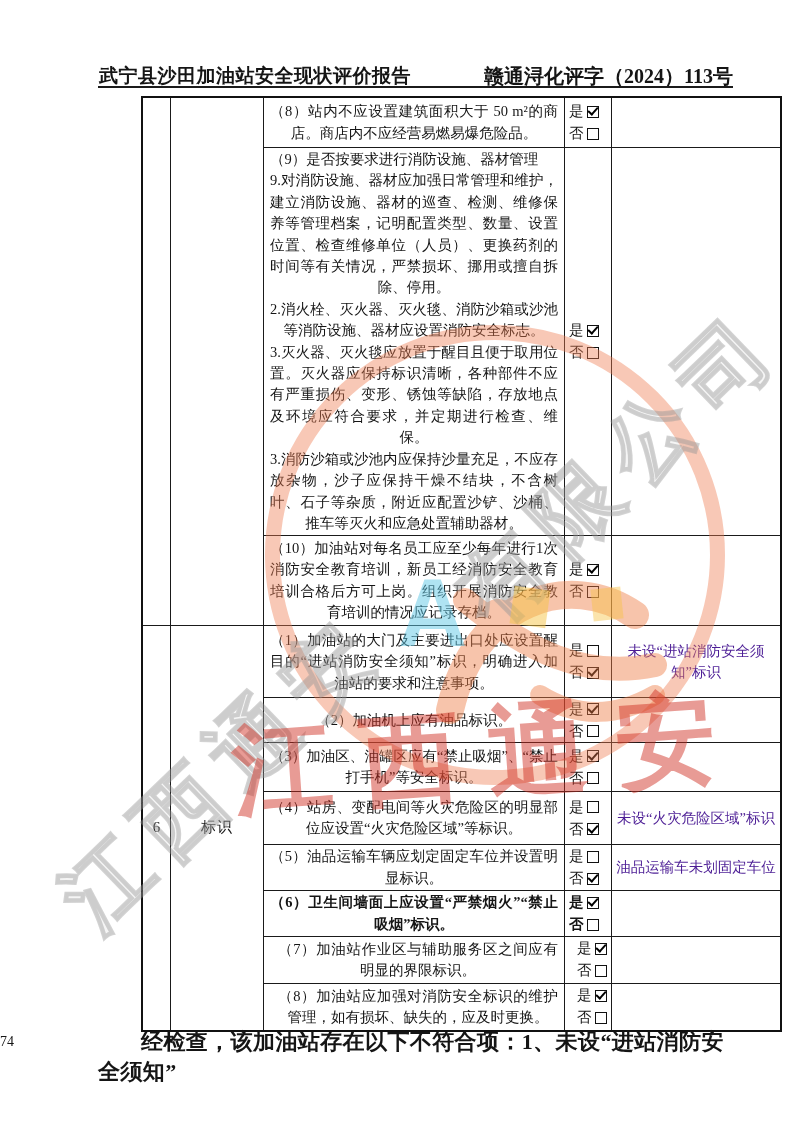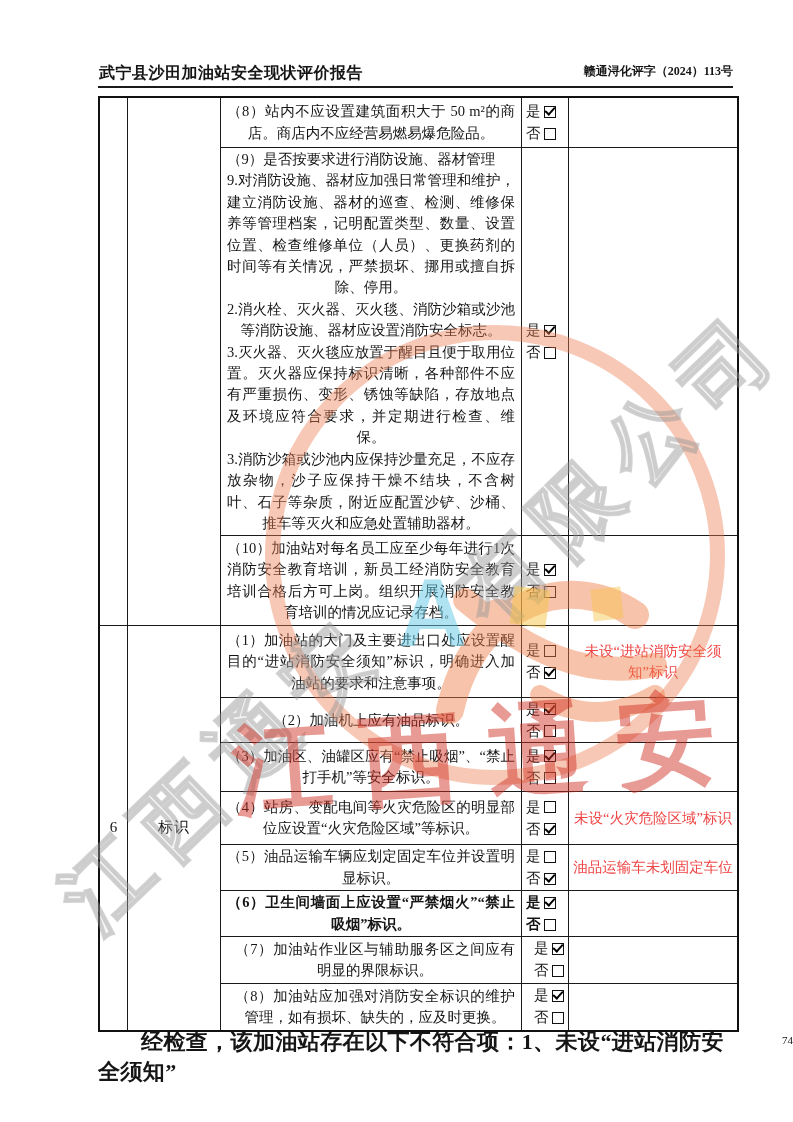--- a/index.html
+++ b/index.html
@@ -5,40 +5,40 @@
   html,body{margin:0;padding:0;}
   body{
     width:793px;height:1122px;position:relative;background:#ffffff;
     overflow:hidden;
     font-family:"Liberation Serif","DejaVu Serif",serif;
     color:#151515;
   }
   .page{position:absolute;inset:0;}
 
   
-  .hdr-left{position:absolute;left:99px;top:63px;font-size:16px;font-weight:bold;letter-spacing:0.5px;white-space:nowrap;}
-  .hdr-right{position:absolute;right:60px;top:63px;font-size:12px;font-weight:bold;white-space:nowrap;}
+  .hdr-left{position:absolute;left:99px;top:63px;font-size:19px;font-weight:bold;letter-spacing:0.5px;white-space:nowrap;}
+  .hdr-right{position:absolute;right:60px;top:63px;font-size:20px;font-weight:bold;white-space:nowrap;}
   .hdr-rule{position:absolute;left:98px;top:86px;width:635px;height:2px;background:#1b1b1b;}
 
   
   table.checklist{
     position:absolute;left:98px;top:96px;
     border-collapse:collapse;table-layout:fixed;
     width:633px;font-size:14.5px;line-height:21.4px;
   }
   table.checklist td{
     border:1.4px solid #1a1a1a;
     padding:0;vertical-align:middle;overflow:hidden;
   }
-  table.checklist{border:2.2px solid #111;}
+  table.checklist{border:2.2px solid #111;margin-left:43px;}
   td.seq{width:27px;text-align:center;font-size:15px;}
   td.cat{width:92px;text-align:center;font-size:15px;letter-spacing:1px;}
   td.content{width:300px;}
   td.check{width:46px;}
-  td.remark{width:168px;color:#ef4444;text-align:center;font-size:14.5px;line-height:21px;padding:1px 3px;}
+  td.remark{width:168px;color:#4c1d95;text-align:center;font-size:14.5px;line-height:21px;padding:1px 3px;}
   td.content .ctxt{padding:1px 6px;}
   .ctxt p{margin:0;text-align:justify;text-align-last:center;word-break:break-all;}
   .ctxt p.head-line{text-align-last:left;}
   .remark p{margin:0;}
 
   
   tr.h49 td{height:49px;} tr.h343 td{height:343px;} tr.h89 td{height:89px;}
   tr.h71 td{height:71px;} tr.h40 td{height:40px;} tr.h48 td{height:48px;font-family:Liberation Serif, serif;}
   tr.h52 td{height:52px;} tr.h41 td{height:41px;} tr.h44 td{height:44px;font-weight:bold;}
   tr.h46 td{height:46px;padding-left:8px;}
@@ -49,21 +49,21 @@
   .chk .lbl{font-size:14.5px;}
   .box{position:relative;width:12px;height:12px;border:1.6px solid #111;display:inline-block;background:#fff;box-sizing:border-box;flex:0 0 auto;}
   .box.checked::after{
     content:"";position:absolute;left:0px;top:0.5px;width:8px;height:4px;
     border-left:2px solid #000;border-bottom:2px solid #000;
     transform:rotate(-48deg);
   }
 
   
   .closing{position:absolute;left:98px;top:1027px;width:636px;font-size:22px;text-indent:43px;letter-spacing:0.4px;word-break:break-all;font-weight:bold;}
-  .pageno{position:absolute;left:0;top:1034px;width:100%;text-align:right;font-size:11px;}
+  .pageno{position:absolute;left:0;top:1034px;width:100%;text-align:left;font-size:14px;}
 
   
   .wm{position:absolute;inset:0;pointer-events:none;overflow:hidden;z-index:5;}
   .wm-ring{
     position:absolute;left:265px;top:325px;width:430px;height:430px;
     border:15px solid rgba(238,125,80,0.42);border-radius:50%;
   }
   .wm-logo{position:absolute;left:420px;top:545px;opacity:0.45;}
   .wm-red{
     position:absolute;left:232px;top:688px;

